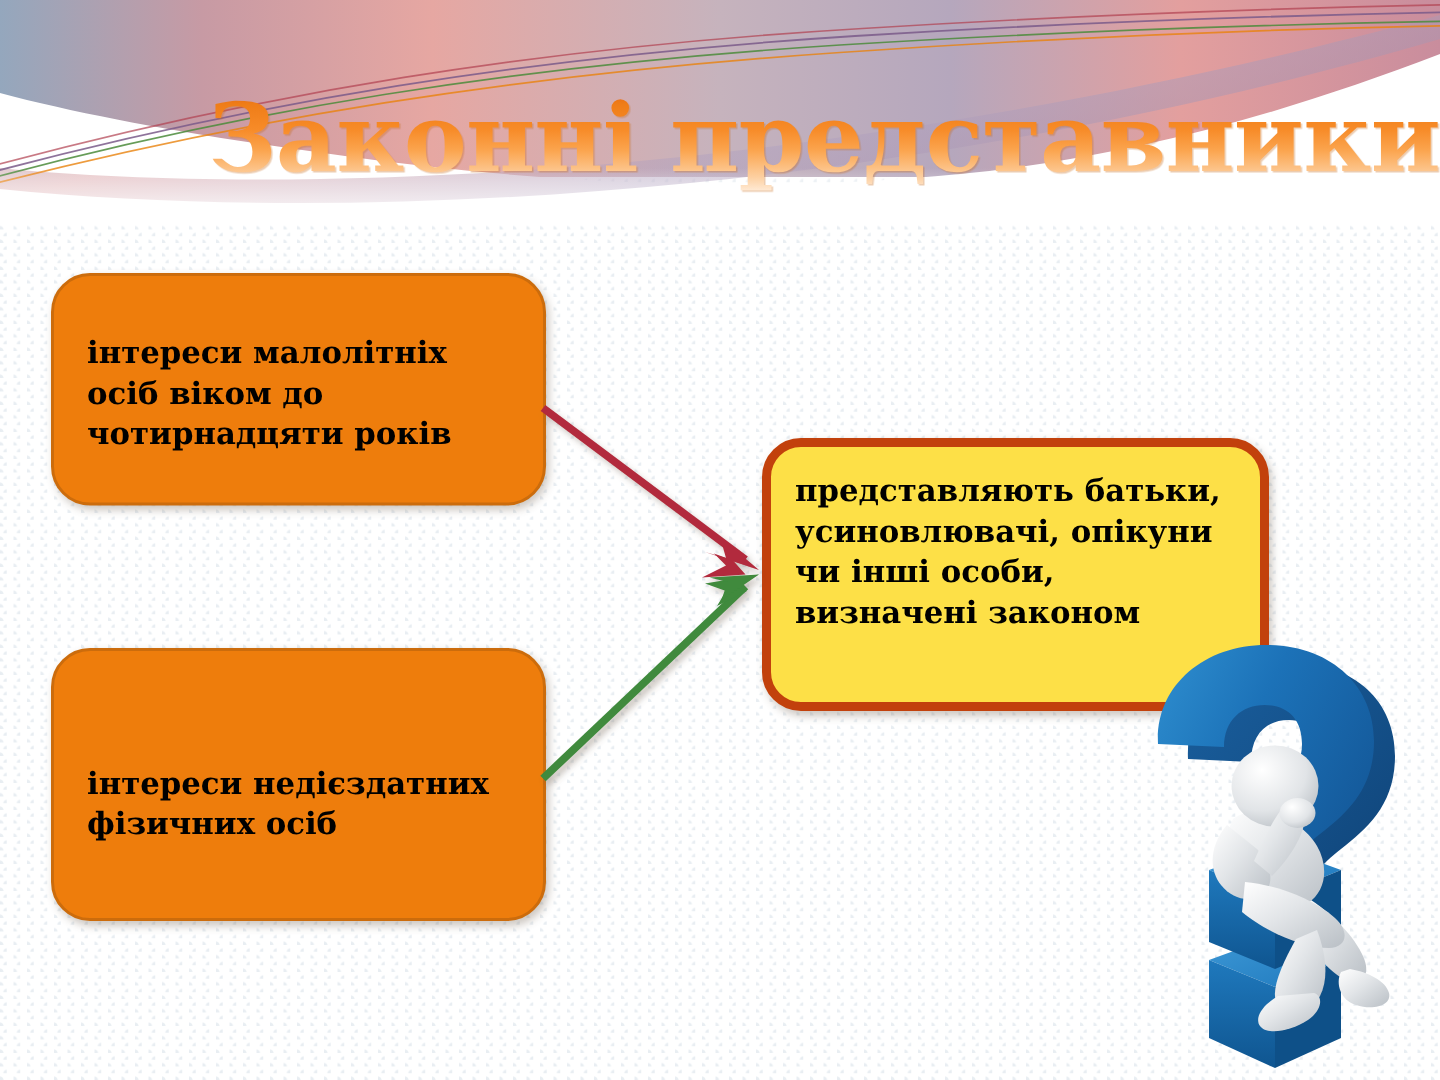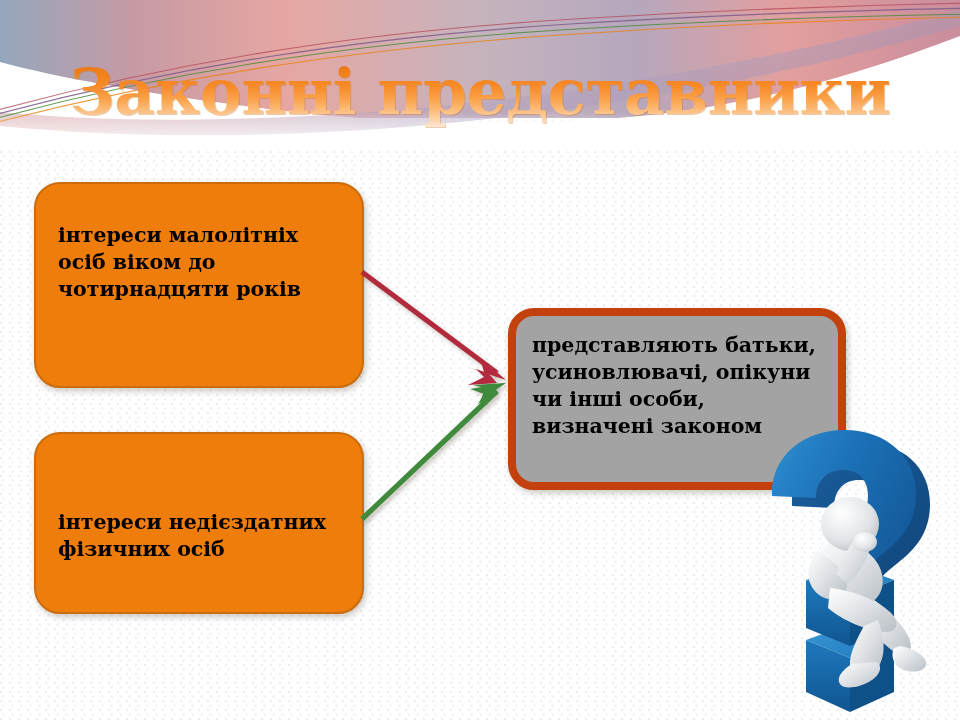--- a/index.html
+++ b/index.html
@@ -37,21 +37,21 @@
     overflow: hidden;
   }
   .header-band svg { display:block; }
 
   
   .slide-title {
     position: absolute;
     left: 0;
     top: 57px;
     width: 960px;
-    text-align: center;
+    text-align: right;
     font-family: "DejaVu Serif", "Liberation Serif", serif;
     font-weight: bold;
     font-size: 63px;
     line-height: 70px;
     letter-spacing: -0.5px;
     white-space: nowrap;
     background-image: linear-gradient(to bottom,
         #e2600f 0%,
         #ef7d18 18%,
         #f78b28 42%,
@@ -78,40 +78,39 @@
   .node-box .node-text {
     font-family: "DejaVu Serif", "Liberation Serif", serif;
     font-weight: bold;
     color: #000000;
     font-size: 20.5px;
     line-height: 27px;
   }
 
   #box-minors {
     left: 34px;  top: 182px;
-    width: 330px; height: 206px;
+    width: 330px; height: 155px;
     background: #ee7d0c;
     border: 2px solid #cc6c0c;
     padding: 38px 14px 0 22px;
   }
   #box-incapable {
     left: 34px;  top: 432px;
     width: 330px; height: 182px;
     background: #ee7d0c;
     border: 2px solid #cc6c0c;
     padding: 25px 14px 0 22px;
     align-items: center;
   }
   #box-representatives {
     left: 508px; top: 292px;
     width: 338px; height: 182px;
-    background: #a3a3a3;
-    border: 8px solid #c2410c;
+    background: #fde047;
+    border: 6px solid #c2410c;
     padding: 16px 12px 0 16px;
-    margin-top: 16px;
   }
 
   
   .arrows {
     position: absolute;
     inset: 0;
     pointer-events: none;
   }
 
   

